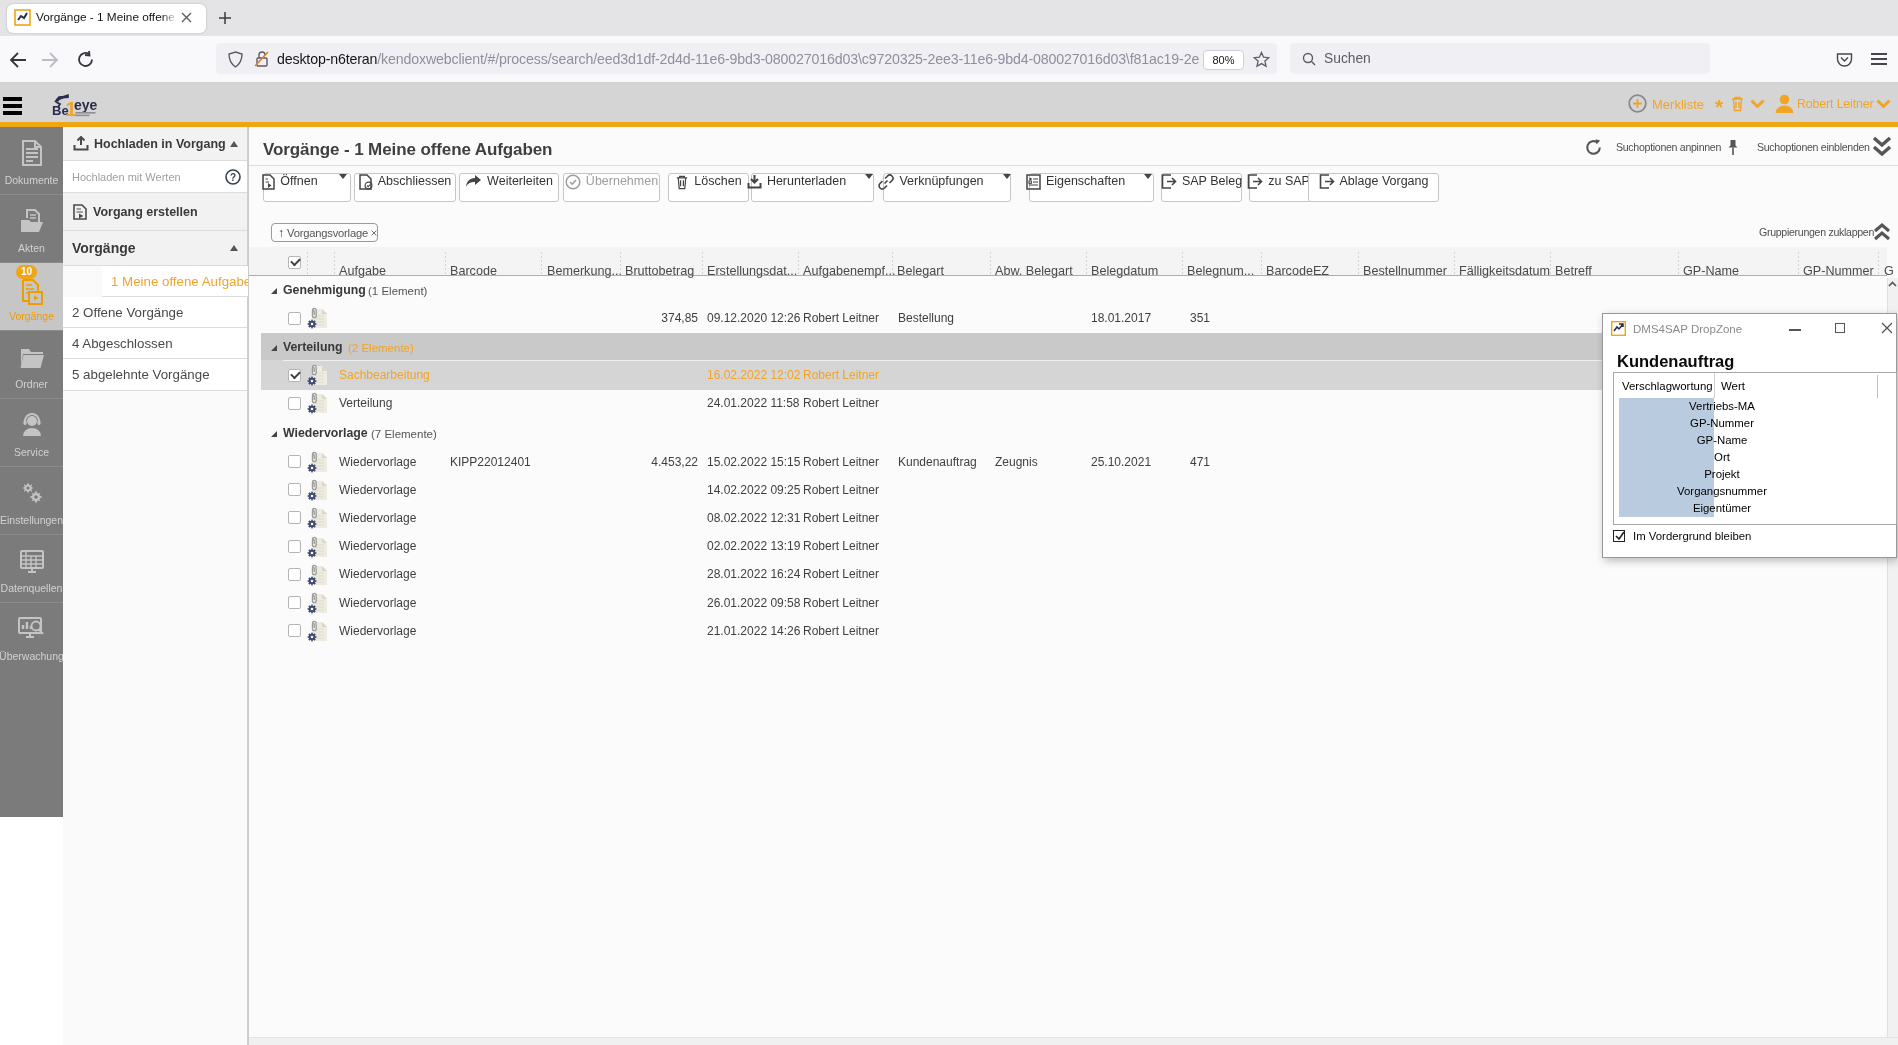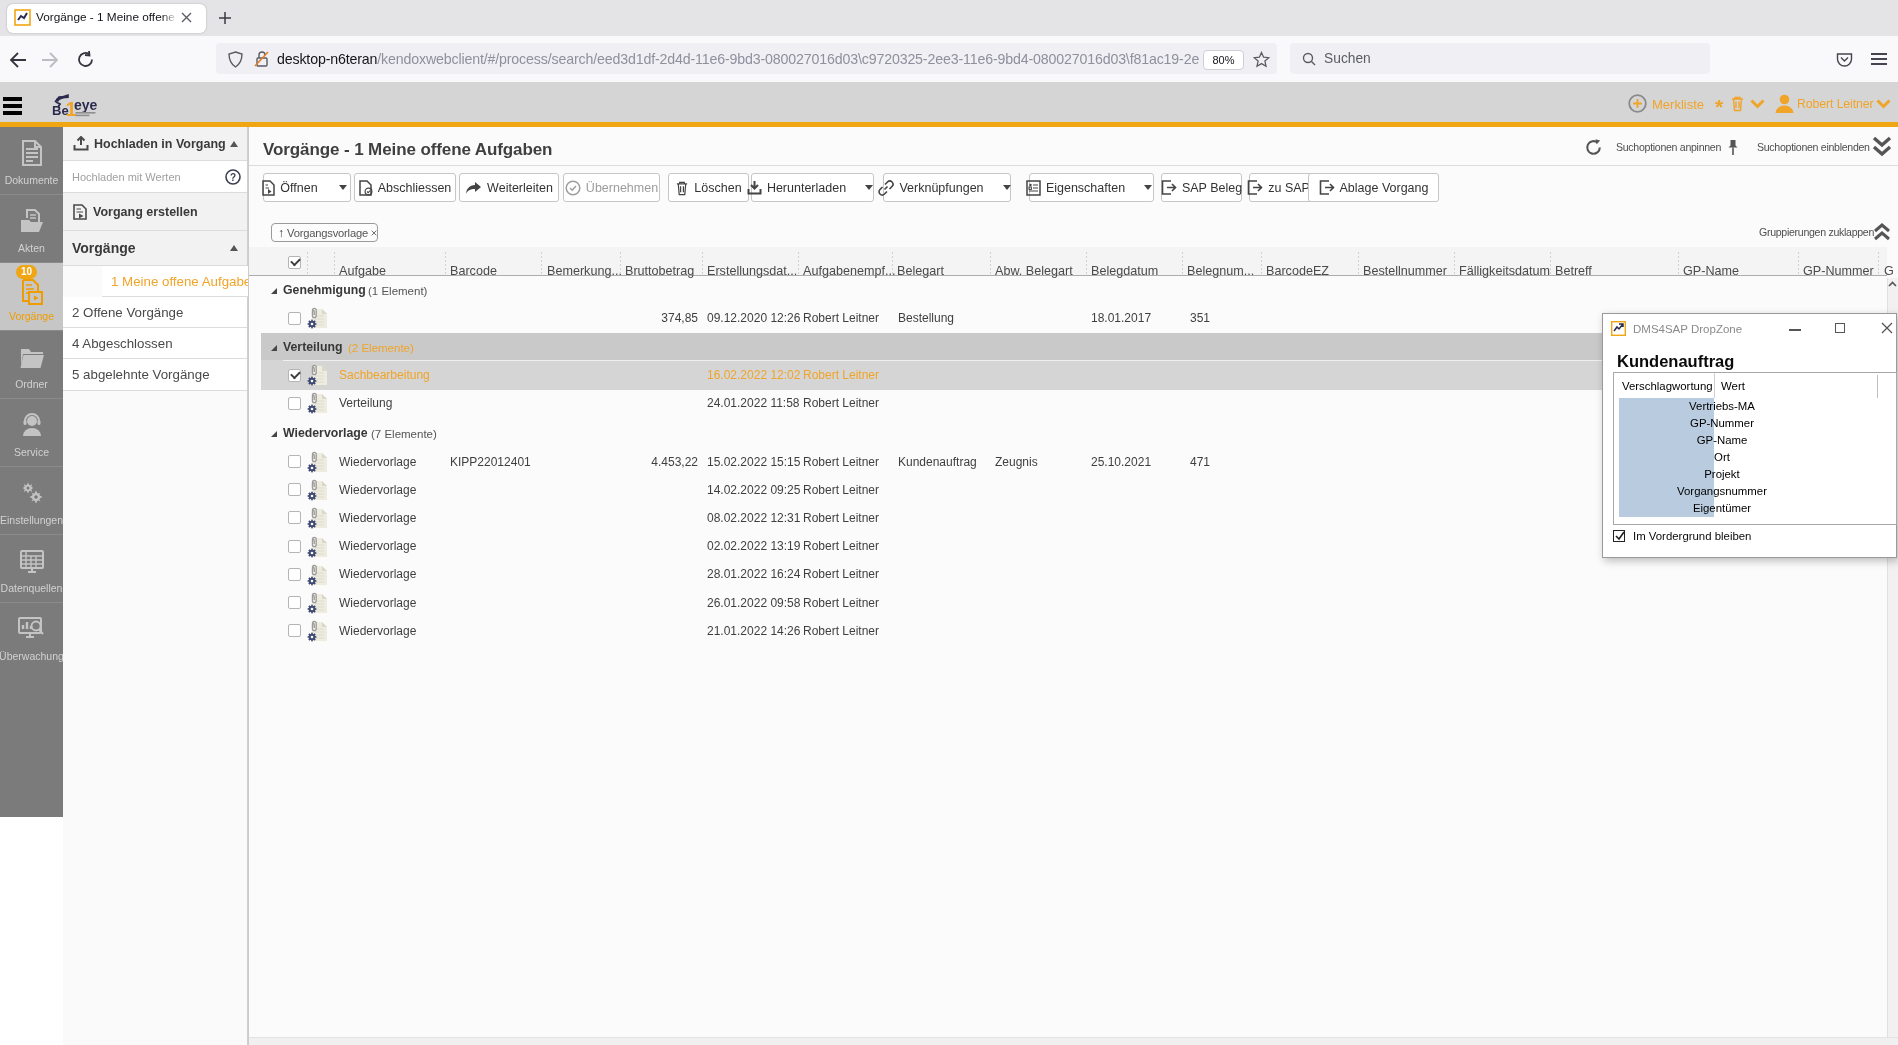--- a/index.html
+++ b/index.html
@@ -35,21 +35,21 @@
 .nprow { position:absolute; left:0; width:184px; border-bottom:1px solid #dcdcdc; }
 .npbold { font-weight:bold; font-size:12.5px; color:#3a3a3a; }
 .nptext { font-size:13.3px; color:#4a4a4a; }
 .tri-up { width:0; height:0; border-left:4.5px solid transparent; border-right:4.5px solid transparent; border-bottom:6px solid #555; }
 
 #main { left:248px; top:127px; width:1650px; height:918px; background:#fbfbfb; border-left:1px solid #ccc; }
 #title { left:263px; top:140px; font-size:17px; font-weight:bold; color:#3f3f3f; letter-spacing:-0.1px; }
 .srchopt { font-size:10.6px; color:#4f4f4f; white-space:nowrap; letter-spacing:-0.3px; }
 #toprule { left:249px; top:165px; width:1649px; height:1px; background:#dcdcdc; }
 
-.btn { position:absolute; top:173px; height:29px; background:#fff; border:1px solid #c6c6c6; border-radius:3px; display:flex; align-items:center; justify-content:center; font-size:12.5px; color:#333; gap:5px; white-space:nowrap; }
+.btn { position:absolute; top:173px; height:29px; background:#fff; border:1px solid #c6c6c6; border-radius:3px; display:flex; justify-content:center; font-size:12.5px; color:#333; gap:5px; white-space:nowrap; }
 .btn svg { flex:none; }
 .btn .divi { width:1px; height:27px; background:#c6c6c6; }
 .btn .arr { width:0; height:0; border-left:4px solid transparent; border-right:4px solid transparent; border-top:5px solid #444; }
 .btngray { color:#9d9d9d; }
 
 #chip { left:271px; top:223px; width:107px; height:19px; border:1px solid #9a9a9a; border-radius:4px; background:#fcfcfc; font-size:11px; color:#555; display:flex; align-items:center; white-space:nowrap; }
 
 #thead { left:249px; top:247px; width:1638px; height:29px; background:#f4f4f4; border-bottom:1px solid #adadad; }
 .th { position:absolute; top:256px; font-size:12.6px; color:#4a4a4a; white-space:nowrap;margin-top:8px; }
 .colsep { position:absolute; top:252px; height:22px; width:1px; background-image:linear-gradient(#d2d2d2 40%, transparent 40%); background-size:1px 4px; }

